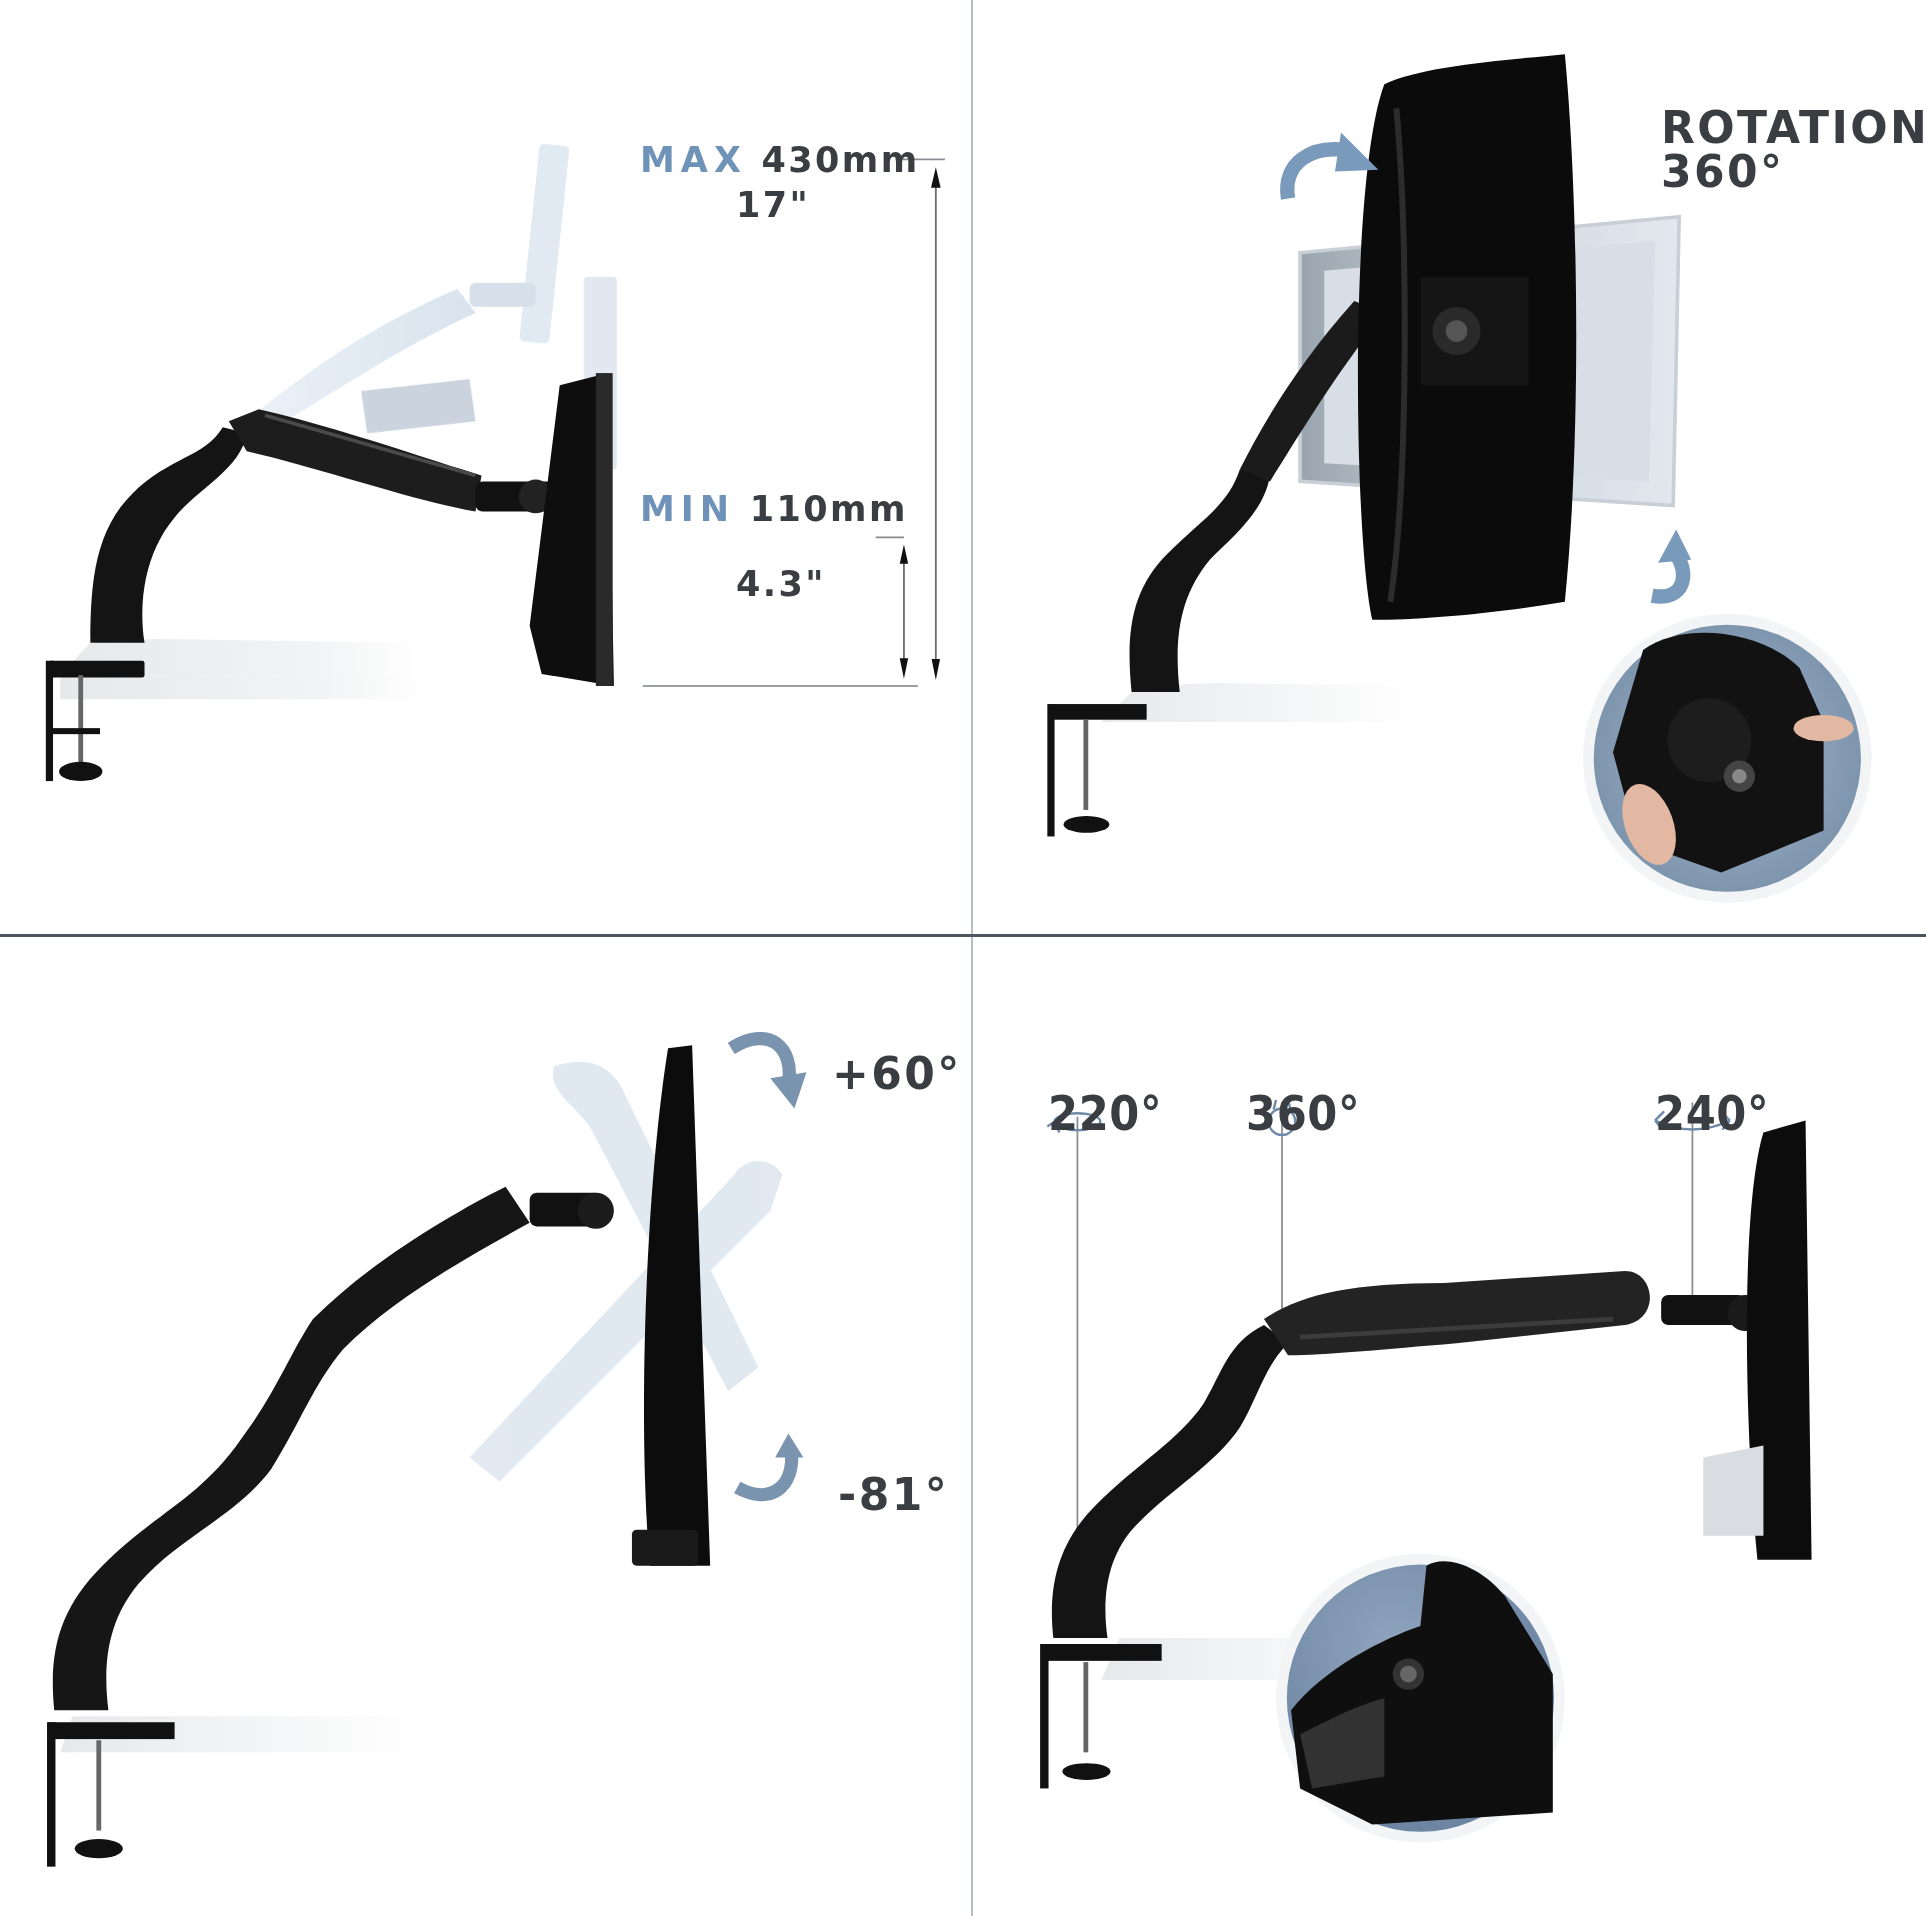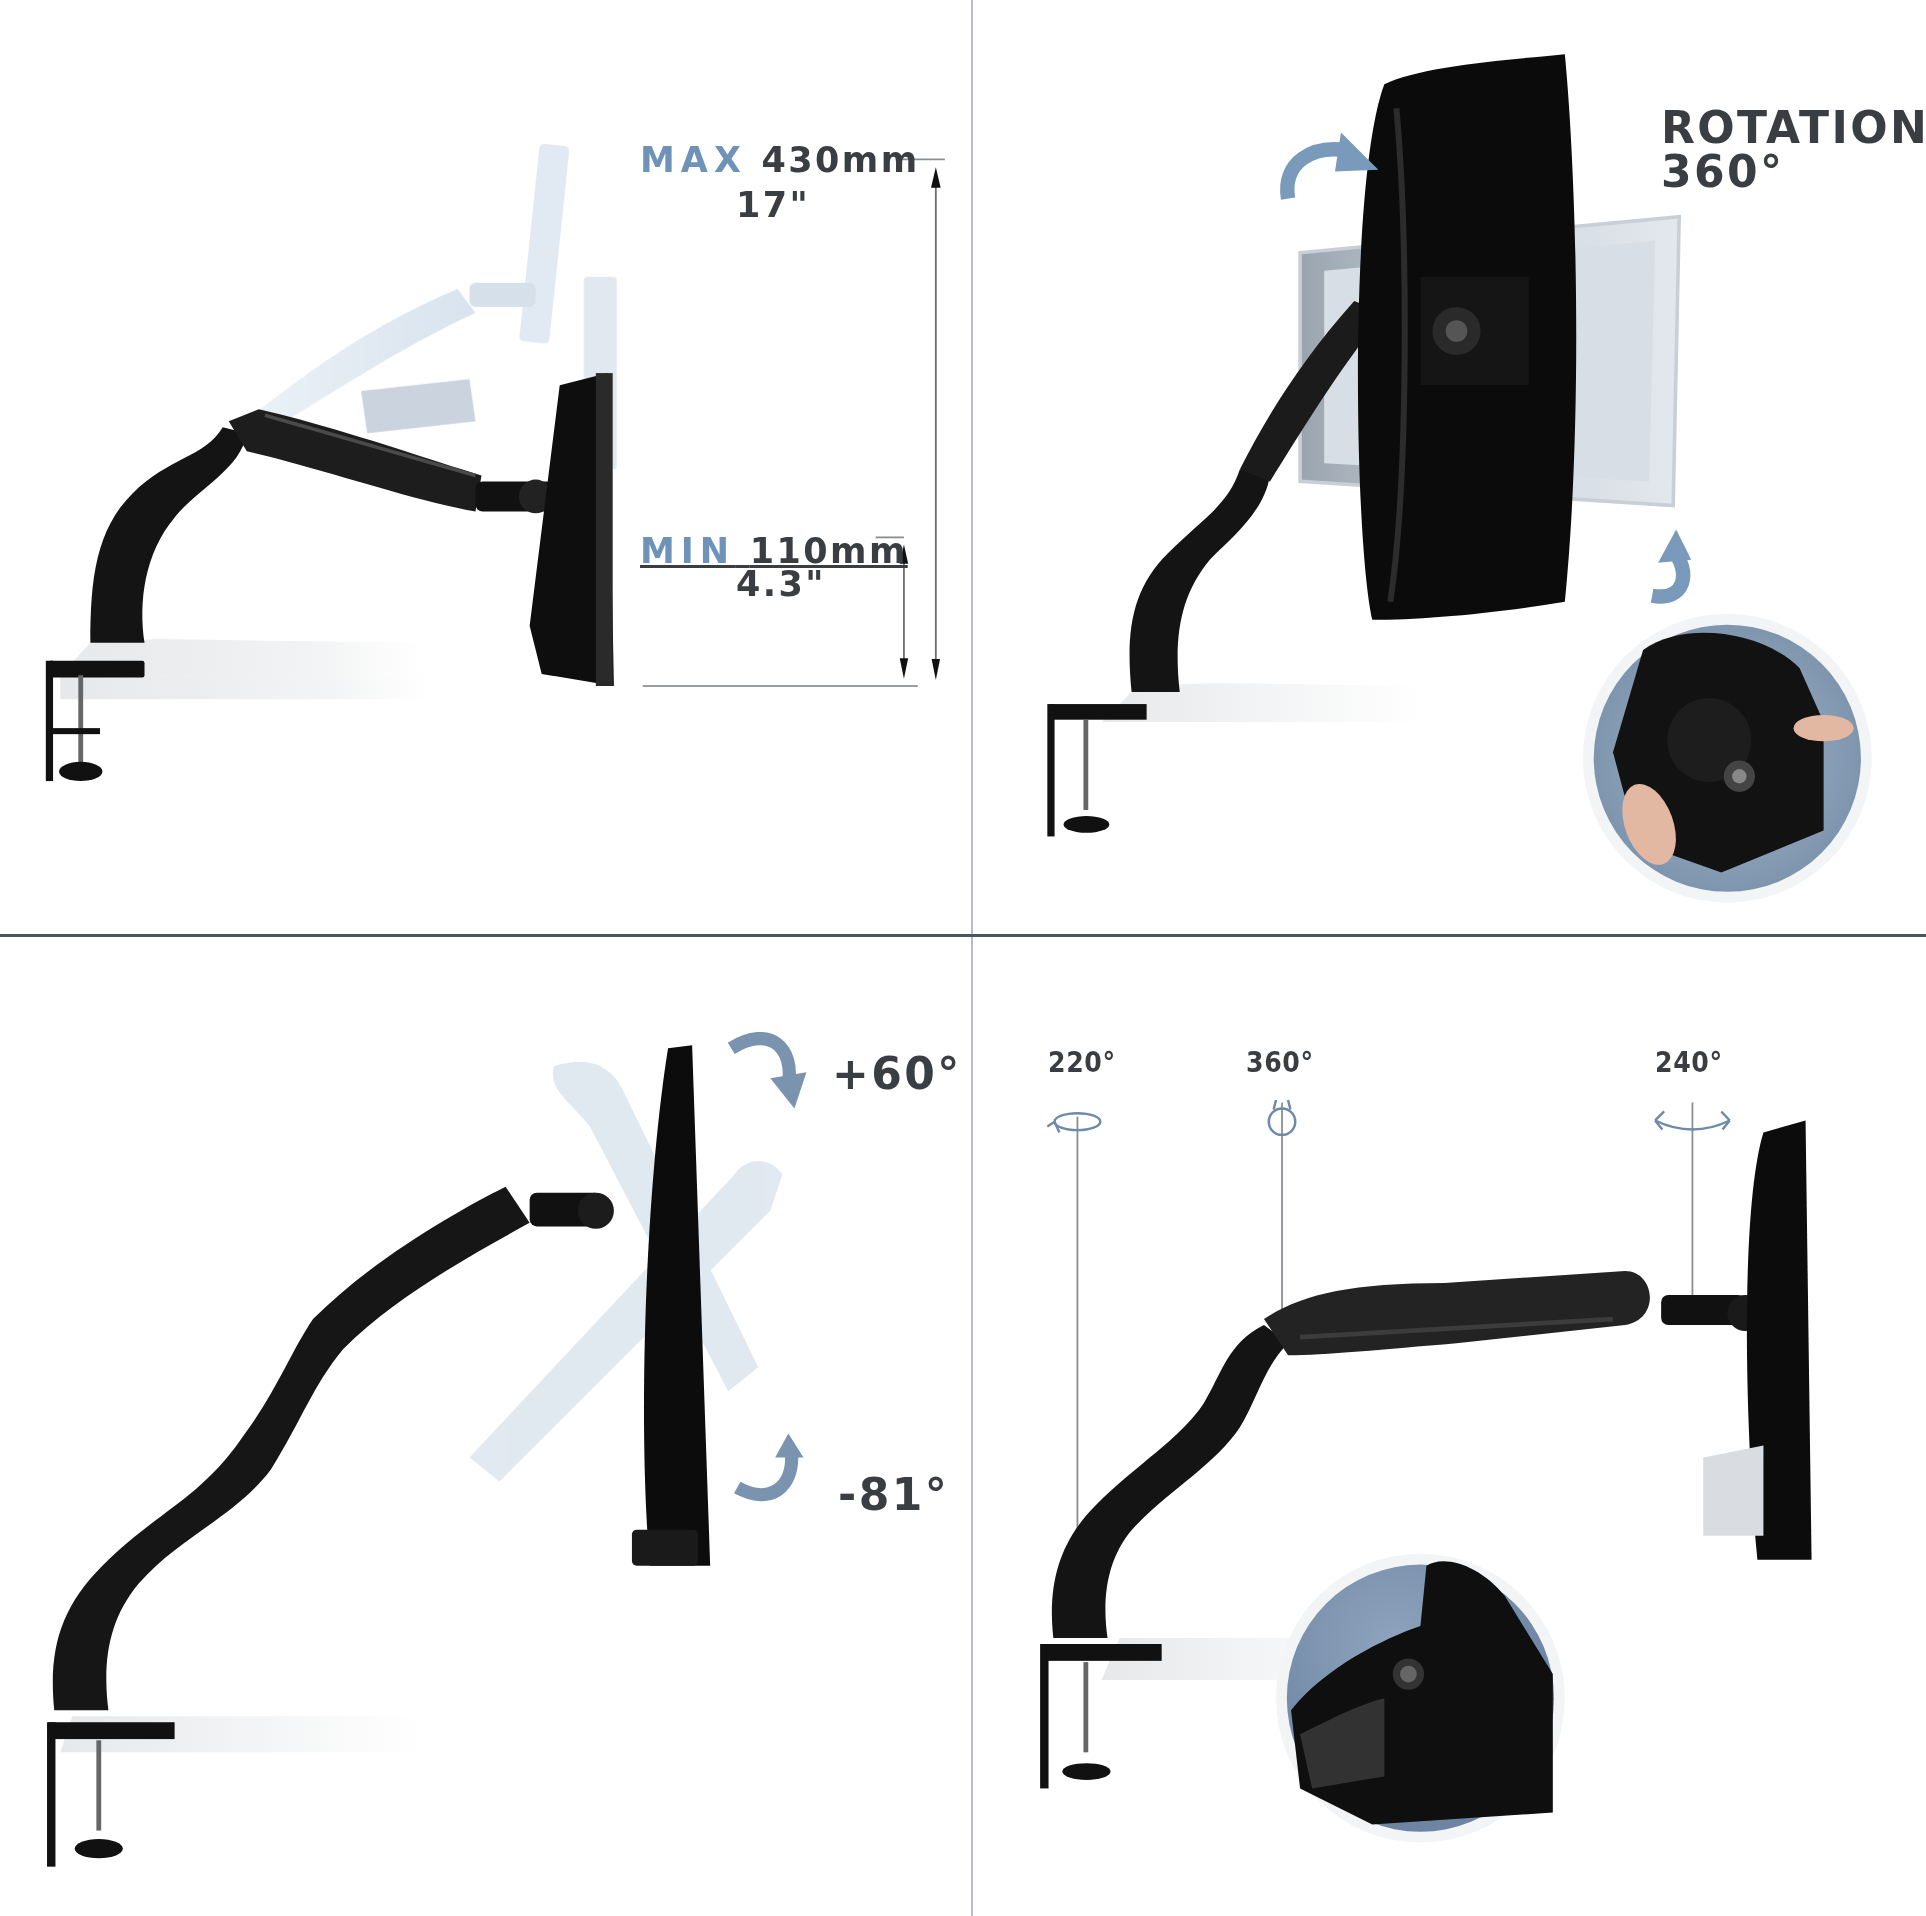--- a/index.html
+++ b/index.html
@@ -9,21 +9,21 @@
   .q-tr{left:963px;top:0;}
   .q-bl{left:0;top:958px;padding-left:32px;}
   .q-br{left:963px;top:958px;}
   .divider-v{position:absolute;left:971px;top:0;width:2.4px;height:1916px;background:#b8bcc4;}
   .divider-h{position:absolute;left:0;top:934px;width:1926px;height:3px;background:#4a5660;}
   svg.art{position:absolute;left:0;top:0;width:963px;height:958px;}
   .lbl{position:absolute;font-weight:bold;color:#3a3d42;letter-spacing:2.4px;white-space:nowrap;line-height:1;}
   .accent{color:#6f93b8;letter-spacing:6px;}
   .big{font-size:35px;}
   .mid{font-size:44px;}
-  .deg{font-size:28px;font-stretch:condensed;letter-spacing:0.6px;}
+  .deg{font-size:48px;font-stretch:condensed;letter-spacing:0.6px;margin-top:40px;}
 </style>
 </head>
 <body>
 
 <div class="quad q-tl">
   <svg class="art" viewBox="0 0 1600 1592">
     <defs>
       <linearGradient id="deskG" x1="0" x2="1" y1="0" y2="0">
         <stop offset="0" stop-color="#e6e8ea"></stop>
           <stop offset="0.7" stop-color="#f2f3f4"></stop>
@@ -73,21 +73,21 @@
     <polygon points="1502,905 1495,937 1509,937" fill="#111"></polygon>
     <polygon points="1502,1128 1495,1094 1509,1094" fill="#111"></polygon>
   </svg>
 
   <div class="lbl big" style="left:640px;top:143px;">
     <span class="accent">MAX</span>
     <span>430mm</span>
   </div>
   <div class="lbl big" style="left:736px;top:188px;">17"</div>
 
-  <div class="lbl big" style="left:640px;top:534px;text-decoration:underline;">
+  <div class="lbl big" style="left:640px;top:492px;">
     <span class="accent">MIN</span>
     <span>110mm</span>
   </div>
   <div class="lbl big" style="left:736px;top:567px;">4.3"</div>
 </div>
 
 <div class="quad q-tr">
   <svg class="art" viewBox="0 0 1600 1592">
     <defs>
       <linearGradient id="landG" x1="0" x2="1">

